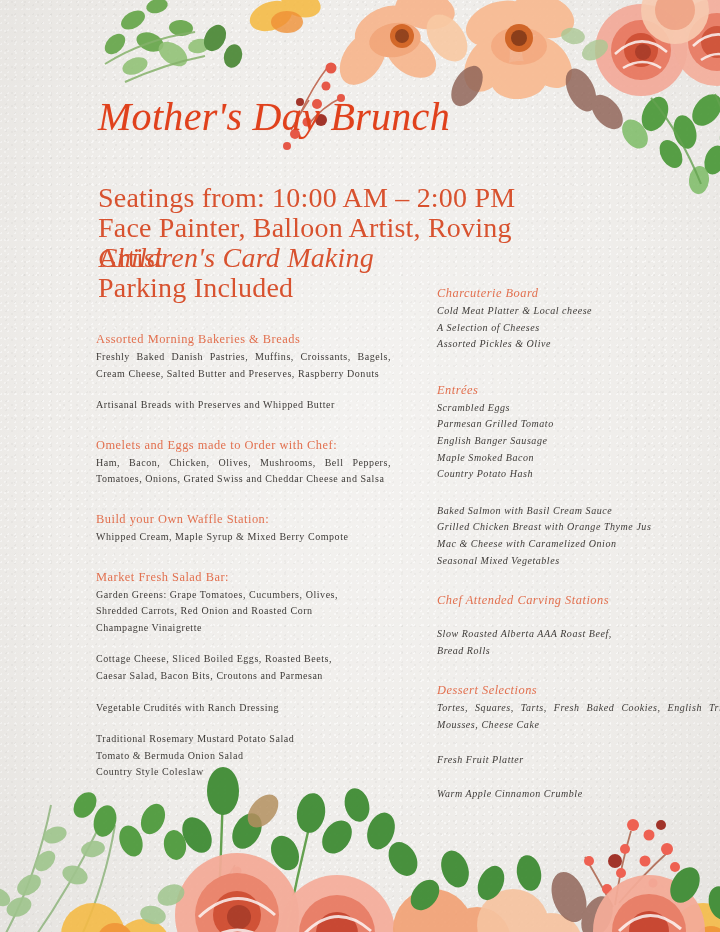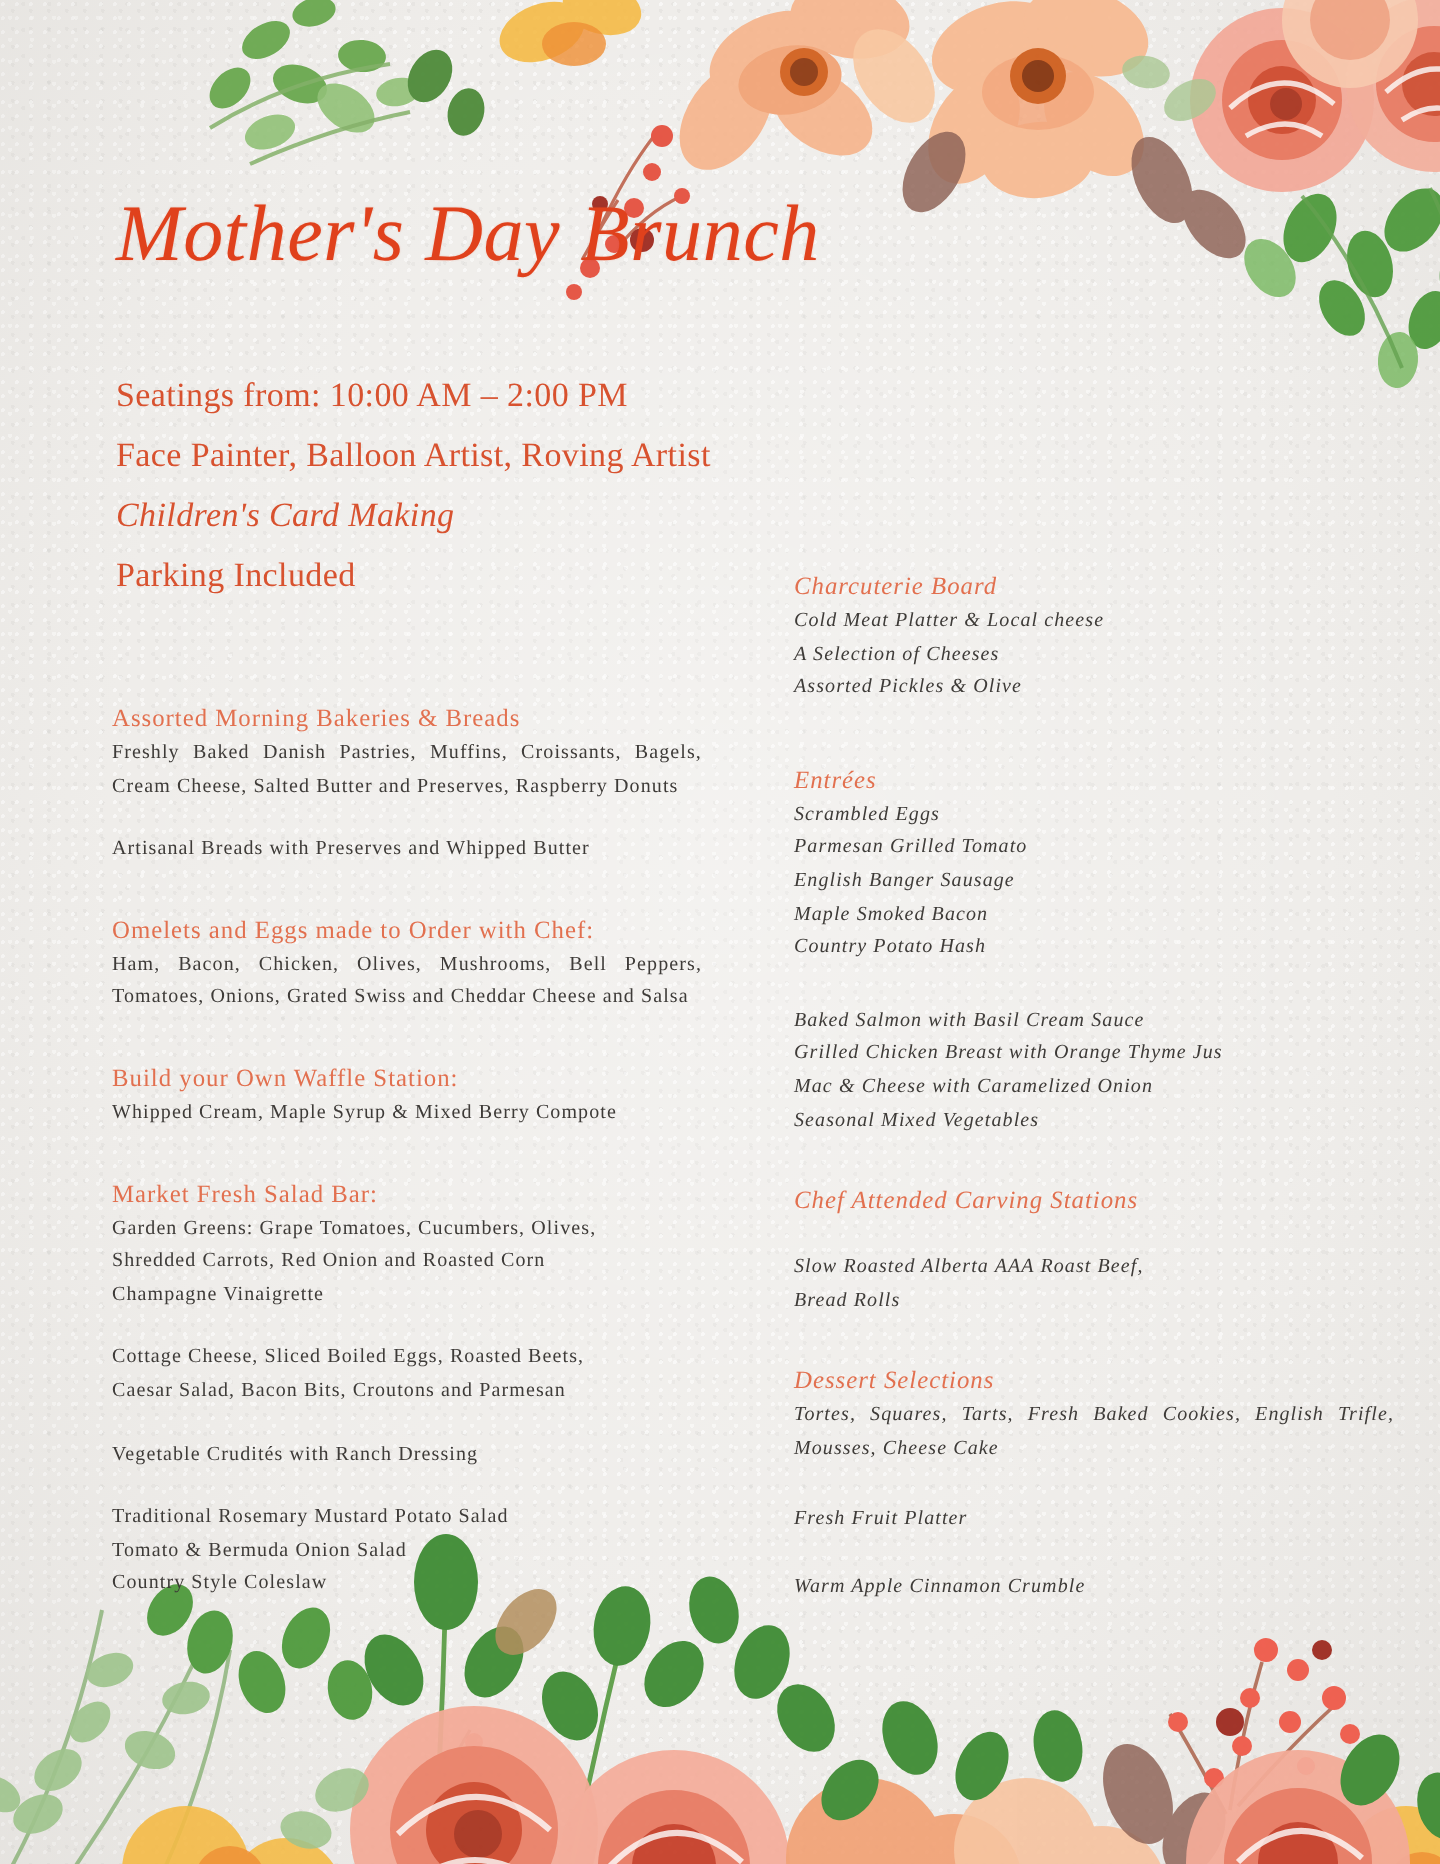--- a/index.html
+++ b/index.html
@@ -19,38 +19,38 @@
     background-size:7px 7px, 9px 9px, 11px 11px, 13px 13px;
     opacity:.9;
   }
   #vignette{
     position:absolute;inset:0;z-index:1;pointer-events:none;
     background:radial-gradient(ellipse at 50% 45%, rgba(255,255,255,.30) 0%, rgba(238,236,233,0) 60%, rgba(205,202,197,.28) 100%);
   }
   .deco{position:absolute;z-index:2;pointer-events:none;}
   #deco-top{top:-6px;left:95px;width:640px;height:210px;}
   #deco-bottom{bottom:-8px;left:-15px;width:760px;height:175px;}
-  #content{position:absolute;z-index:5;inset:0;}
+  #content{position:absolute;z-index:5;inset:0;margin-left:40px;}
 
   .title{
     position:absolute;left:58px;top:97px;
     font-style:italic;font-size:40px;line-height:1;
     color:#e0411c;letter-spacing:.3px;
     text-shadow:0 0 1px rgba(224,65,28,.25);
   }
   .subhead{
     position:absolute;left:58px;width:470px;
-    color:#d8522f;font-size:17px;line-height:30px;letter-spacing:.2px;
+    color:#d8522f;font-size:28px;line-height:30px;letter-spacing:.2px;
   }
   #sub0{top:183px;}
   #sub1{top:213px;}
   #sub2{top:243px;font-style:italic;}
   #sub3{top:273px;}
 
-  .col{position:absolute;top:350px;}
+  .col{position:absolute;top:330px;}
   #col-left{left:56px;width:295px;}
   #col-right{left:397px;width:300px;font-style:italic;}
 
   .sec{margin-bottom:0;}
   .sec-head{
     color:#e2704f;font-size:12.4px;line-height:18px;
     letter-spacing:.5px;margin:0 0 1px 0;
   }
   .sec-body{
     color:#3e3b38;font-size:10px;line-height:16.6px;

